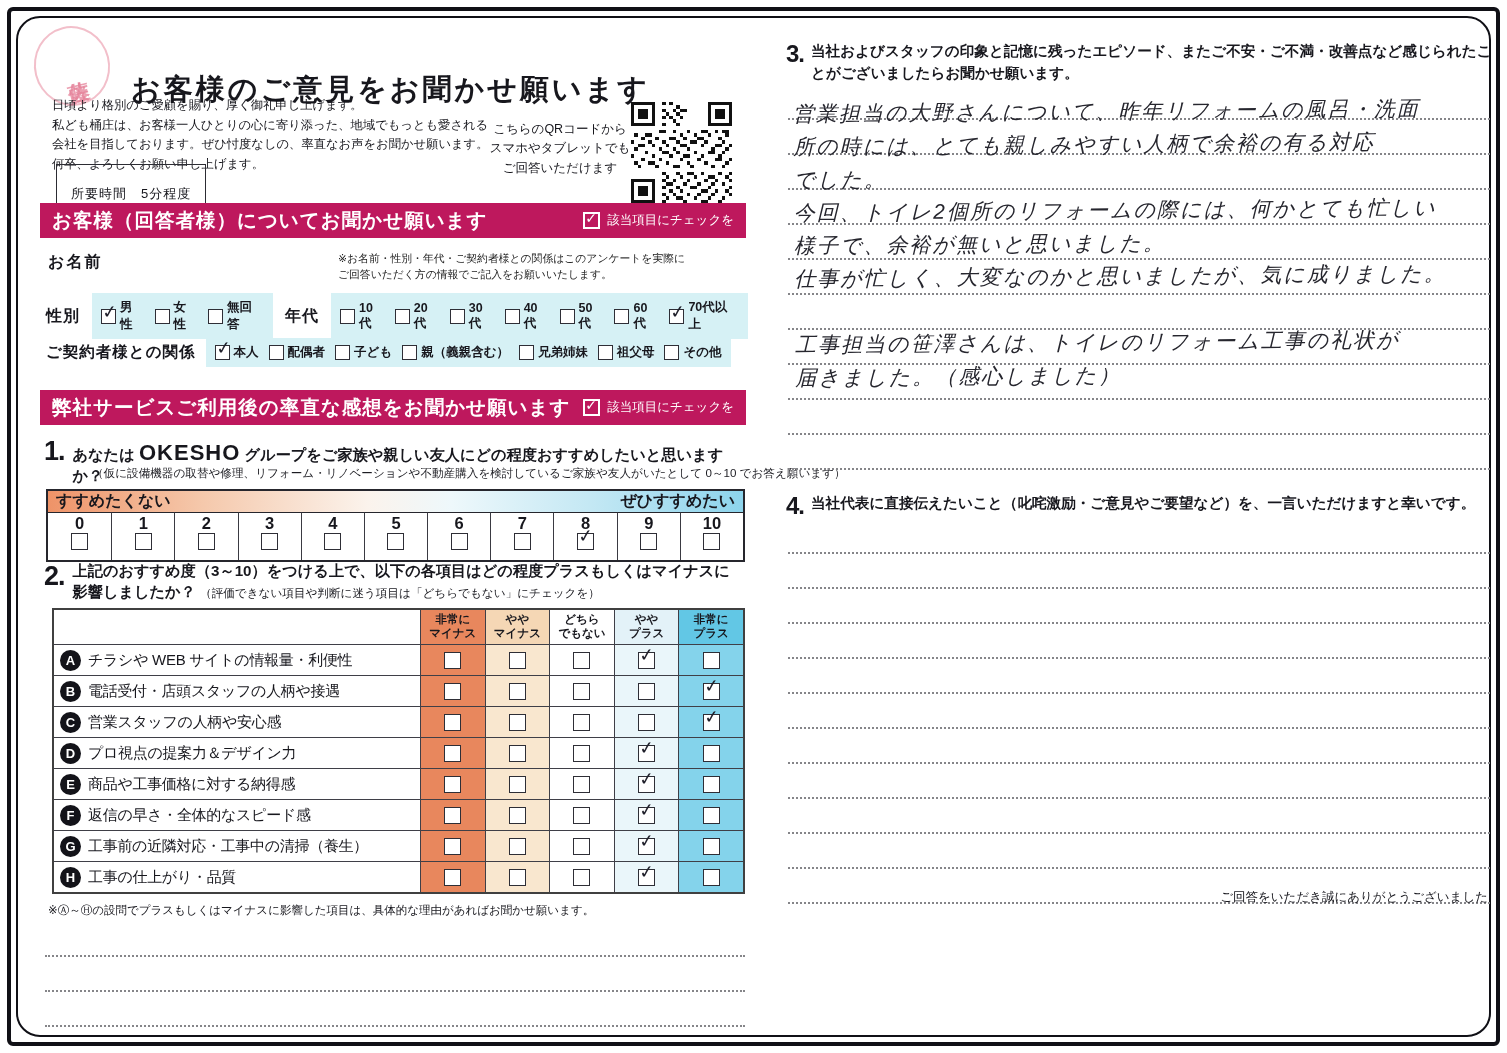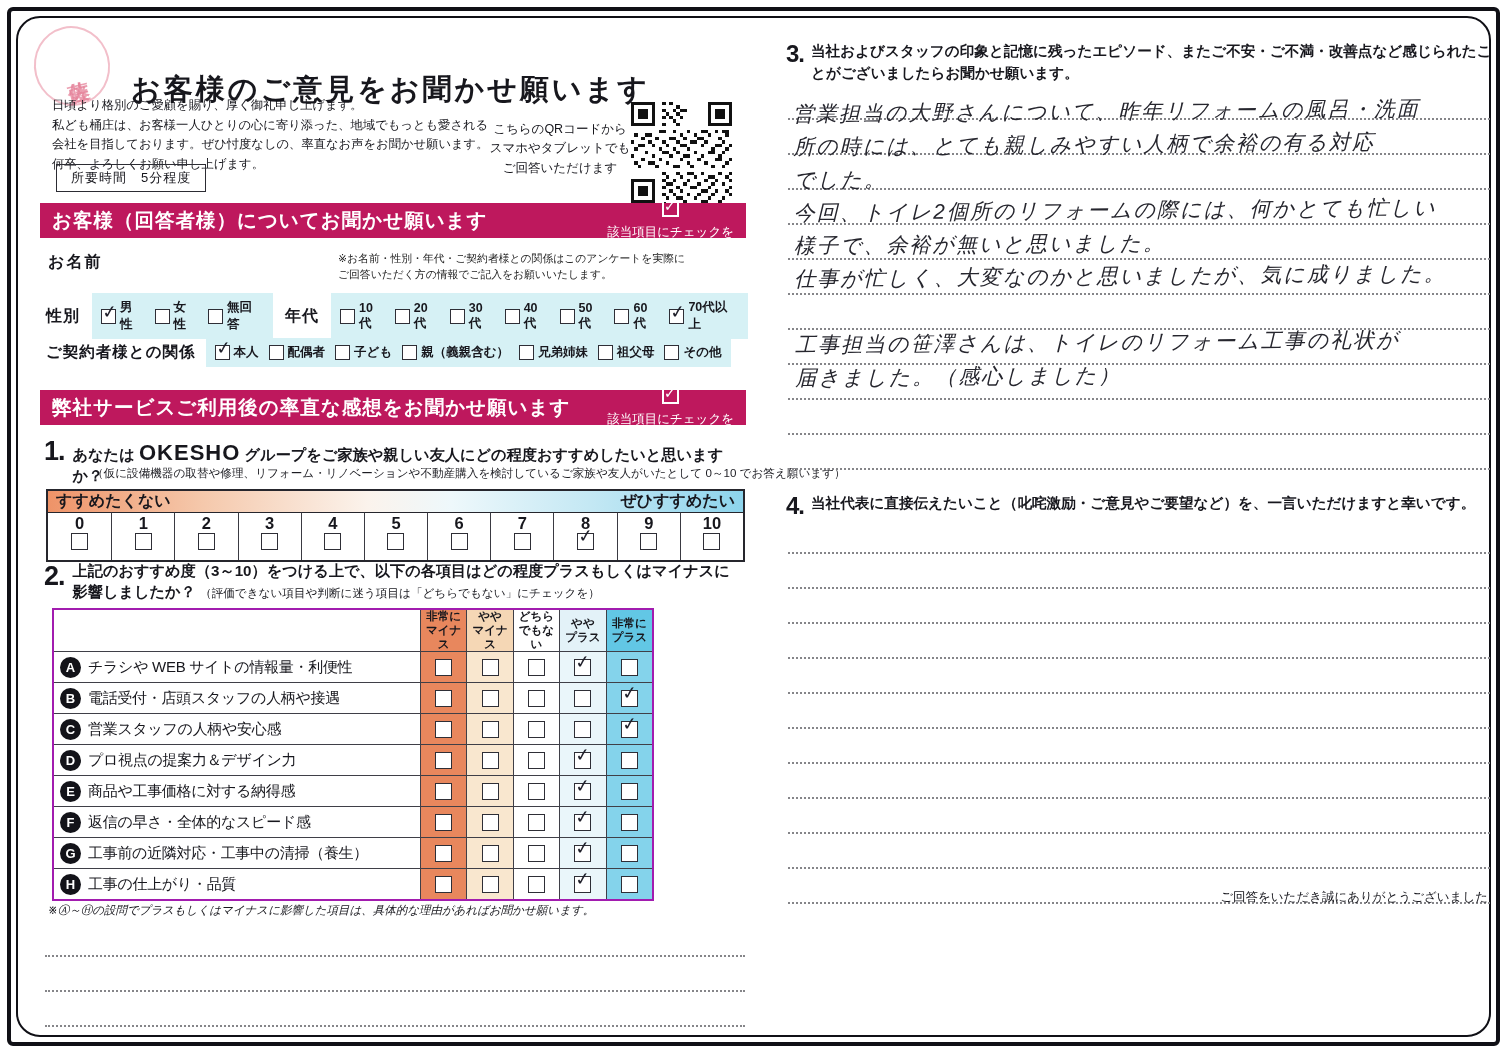--- a/index.html
+++ b/index.html
@@ -15,27 +15,27 @@
   
   .stamp{left:34px;top:26px;width:72px;height:76px;border:2px solid rgba(225,110,135,.55);
          border-radius:50%;color:rgba(221,95,125,.75);display:flex;align-items:center;justify-content:center;
          font-size:21px;font-weight:bold;line-height:1.05;text-align:center;transform:rotate(-14deg);
          writing-mode:vertical-rl;opacity:.8;}
 
   .title{left:108px;top:34px;width:565px;text-align:center;font-size:29px;font-weight:bold;letter-spacing:3px;margin-top:36px;}
   .intro{left:52px;top:96px;width:470px;font-size:12.3px;line-height:1.6;}
   .qr-caption{left:484px;top:120px;width:152px;font-size:12.5px;text-align:center;line-height:1.55;}
   .qr{left:631px;top:102px;width:101px;height:101px;}
-  .duration{left:56px;top:164px;border:1.5px solid #2c2c33;padding:4px 14px;font-size:13px;letter-spacing:1px;}
+  .duration{left:56px;top:164px;border:1.5px solid #2c2c33;padding:20px 14px;font-size:13px;letter-spacing:1px;}
 
   .bar{left:40px;width:706px;height:35px;background:#be185d;color:#fff;display:flex;align-items:center;
        justify-content:space-between;padding:0 12px;box-sizing:border-box;}
   .bar1{top:203px;} .bar2{top:390px;}
   .bar-title{font-size:19.5px;font-weight:bold;letter-spacing:1px;}
-  .bar-note{display:flex;align-items:center;gap:7px;font-size:12.5px;flex-direction:column;}
+  .bar-note{display:flex;align-items:center;gap:7px;font-size:12.5px;}
   .cb-inv{position:relative;display:inline-block;width:13px;height:13px;border:2px solid #fff;background:transparent;}
   .cb-inv::after{content:"✓";position:absolute;left:0;top:-4px;font-size:14px;color:#fff;font-weight:bold;}
 
   
   .cb{position:relative;display:inline-block;width:13px;height:13px;border:1.6px solid #2e2e36;background:#fff;flex:none;}
   .cb.checked::after{content:"✓";position:absolute;left:0px;top:-9px;font-size:18px;font-weight:bold;color:#1f1f2a;
                      transform:rotate(-6deg);}
   .opt{display:inline-flex;align-items:center;gap:4px;font-size:12.5px;font-weight:bold;justify-content:space-between;}
   .chip{display:inline-flex;align-items:center;gap:10px;background:#d6f1f5;padding:6px 9px;}
 
@@ -58,34 +58,34 @@
   .scale-grid{display:grid;grid-template-columns:repeat(11,1fr);}
   .scell{border-top:1.5px solid #26262d;border-left:1px solid #3a3a42;text-align:center;padding:1px 0 6px;}
   .scell:first-child{border-left:none;}
   .snum{font-size:16.5px;font-weight:bold;line-height:1.15;}
   .scell .cb{width:15px;height:15px;}
 
   .q2row{left:44px;top:561px;width:690px;display:flex;align-items:flex-start;gap:8px;}
   .q2text{font-size:15.2px;font-weight:bold;line-height:1.35;}
   .q2note{font-size:11.6px;font-weight:normal;}
 
-  .q2table{left:52px;top:608px;width:602px;border:2px solid #a21caf;box-sizing:border-box;
+  .q2table{left:52px;top:608px;width:693px;border:2px solid #404040;box-sizing:border-box;
            display:grid;grid-template-columns:366px repeat(5,1fr);}
   .tc{border-left:1px solid #3f3f47;border-top:1px solid #3f3f47;display:flex;align-items:center;justify-content:center;
       min-height:31px;box-sizing:border-box;}
   .tc.first{border-left:none;justify-content:flex-start;padding-left:6px;gap:7px;}
   .tc.hrow{border-top:none;min-height:34px;font-size:11.5px;font-weight:bold;text-align:center;line-height:1.2;}
   .hc0{background:#e8875d;} .hc1{background:#f5d7b5;} .hc2{background:#fff;} .hc3{background:#e3f2f8;} .hc4{background:#62c7e5;}
   .b0{background:#e8875d;} .b1{background:#f9e7cf;} .b2{background:#fff;} .b3{background:#eaf6fa;} .b4{background:#84d3eb;}
   .tc .cb{width:15px;height:15px;}
   .rowlab{font-size:15px;font-weight:normal;letter-spacing:-0.3px;}
   .circ{flex:none;width:21px;height:21px;border-radius:50%;background:#131319;color:#fff;display:inline-flex;
         align-items:center;justify-content:center;font-size:13px;font-weight:bold;}
 
-  .footnote{left:48px;top:903px;font-size:11.5px;font-style:italic;}
+  .footnote{left:48px;top:903px;font-size:11.5px;}
   .lines{display:block;}
   .dl{height:33px;border-bottom:2px dotted #858589;}
   .lines-left{left:45px;top:922px;width:700px;}
   .lines-q3{left:788px;top:85px;width:702px;}
   .lines-q4{left:788px;top:519px;width:702px;}
 
   .q3row{left:786px;top:42px;width:706px;display:flex;align-items:flex-start;gap:7px;}
   .q34num{font-size:24px;font-weight:bold;letter-spacing:-1px;line-height:1;}
   .q34text{font-size:14.6px;font-weight:bold;line-height:1.5;font-family:Liberation Mono, monospace;}
   .q4row{left:786px;top:494px;width:712px;display:flex;align-items:flex-start;gap:7px;}

